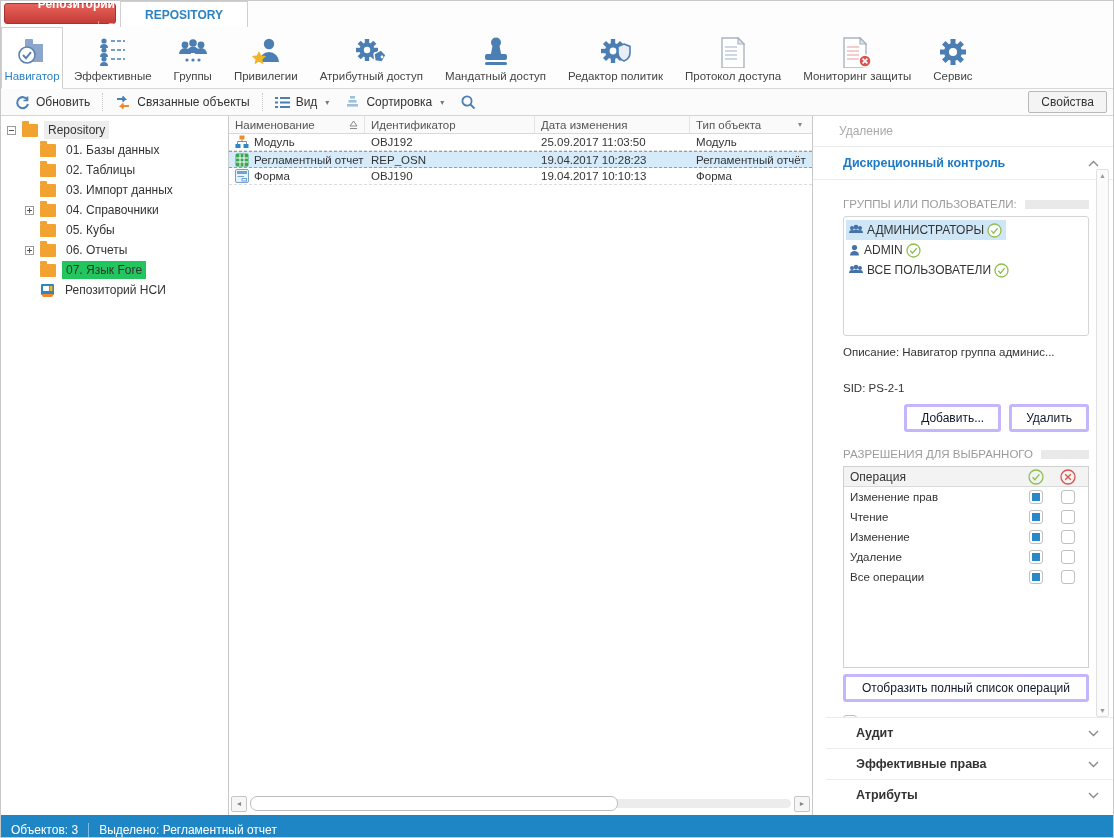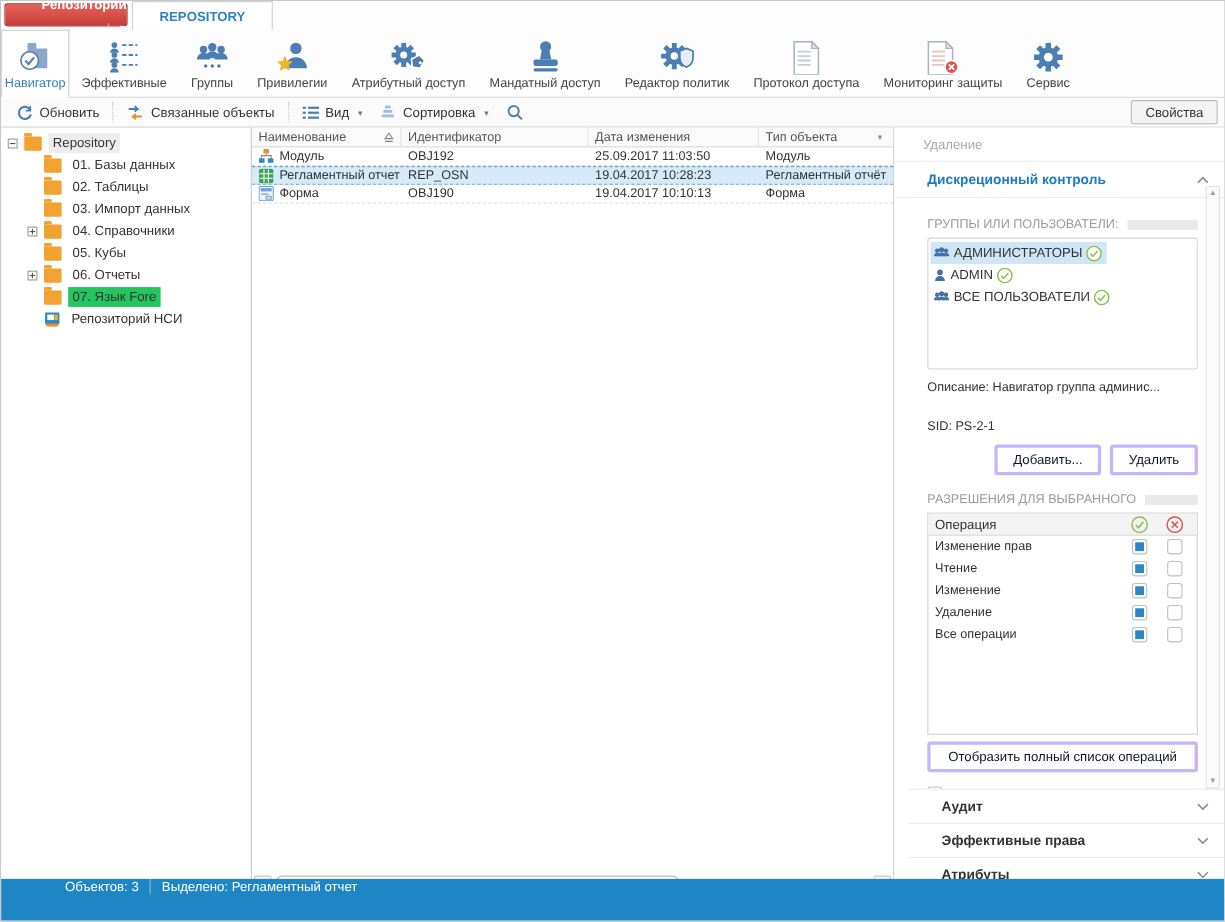--- a/index.html
+++ b/index.html
@@ -114,21 +114,21 @@
   .cb { width: 14px; height: 14px; border: 1px solid #c0c0c0; border-radius: 3px; background: #fff; display: inline-flex; align-items: center; justify-content: center; cursor: pointer; flex:none; }
   .cb.checked::after { content: ""; width: 8px; height: 8px; background: #2a87c8; }
   .full-btn { width: 100%; margin-top: 6px; }
   .cb-line { display: flex; align-items: center; gap: 8px; margin-top: 13px; font-size: 12px; }
   .sections-bottom { position: absolute; left: 13px; right: 0; bottom: 7px; background: #fff; }
   .sections-bottom .sec-head { border-top: 1px solid #ebebeb; border-bottom: none; padding-top: 8px; padding-bottom: 8px; }
   
   .vscroll { position: absolute; right: 4px; top: 53px; width: 13px; height: 548px; background: #fbfbfb; border: 1px solid #e0e0e0; border-radius: 2px; display: flex; flex-direction: column; justify-content: space-between; align-items: center; padding: 2px 0; }
   .vs-btn { color: #9a9a9a; font-size: 7px; cursor: pointer; }
   
-  .statusbar { height: 38px; background: #1f86c6; color: #fff; display: flex; align-items: flex-start; font-size: 12px; position: absolute; left: 0; right: 0; bottom: 0; padding-left: 48px; }
+  .statusbar { height: 22px; background: #1f86c6; color: #fff; display: flex; align-items: flex-end; font-size: 12px; position: absolute; left: 0; right: 0; bottom: 0; }
   .sb-item { padding: 0 10px; }
   .sb-sep { width: 1px; height: 14px; background: rgba(255,255,255,.45); }
   svg { display: block; }
 </style>
 </head>
 <body>
 
 <div class="topstrip">
   <div class="red-menu-btn">
     <span>Репозиторий</span>

